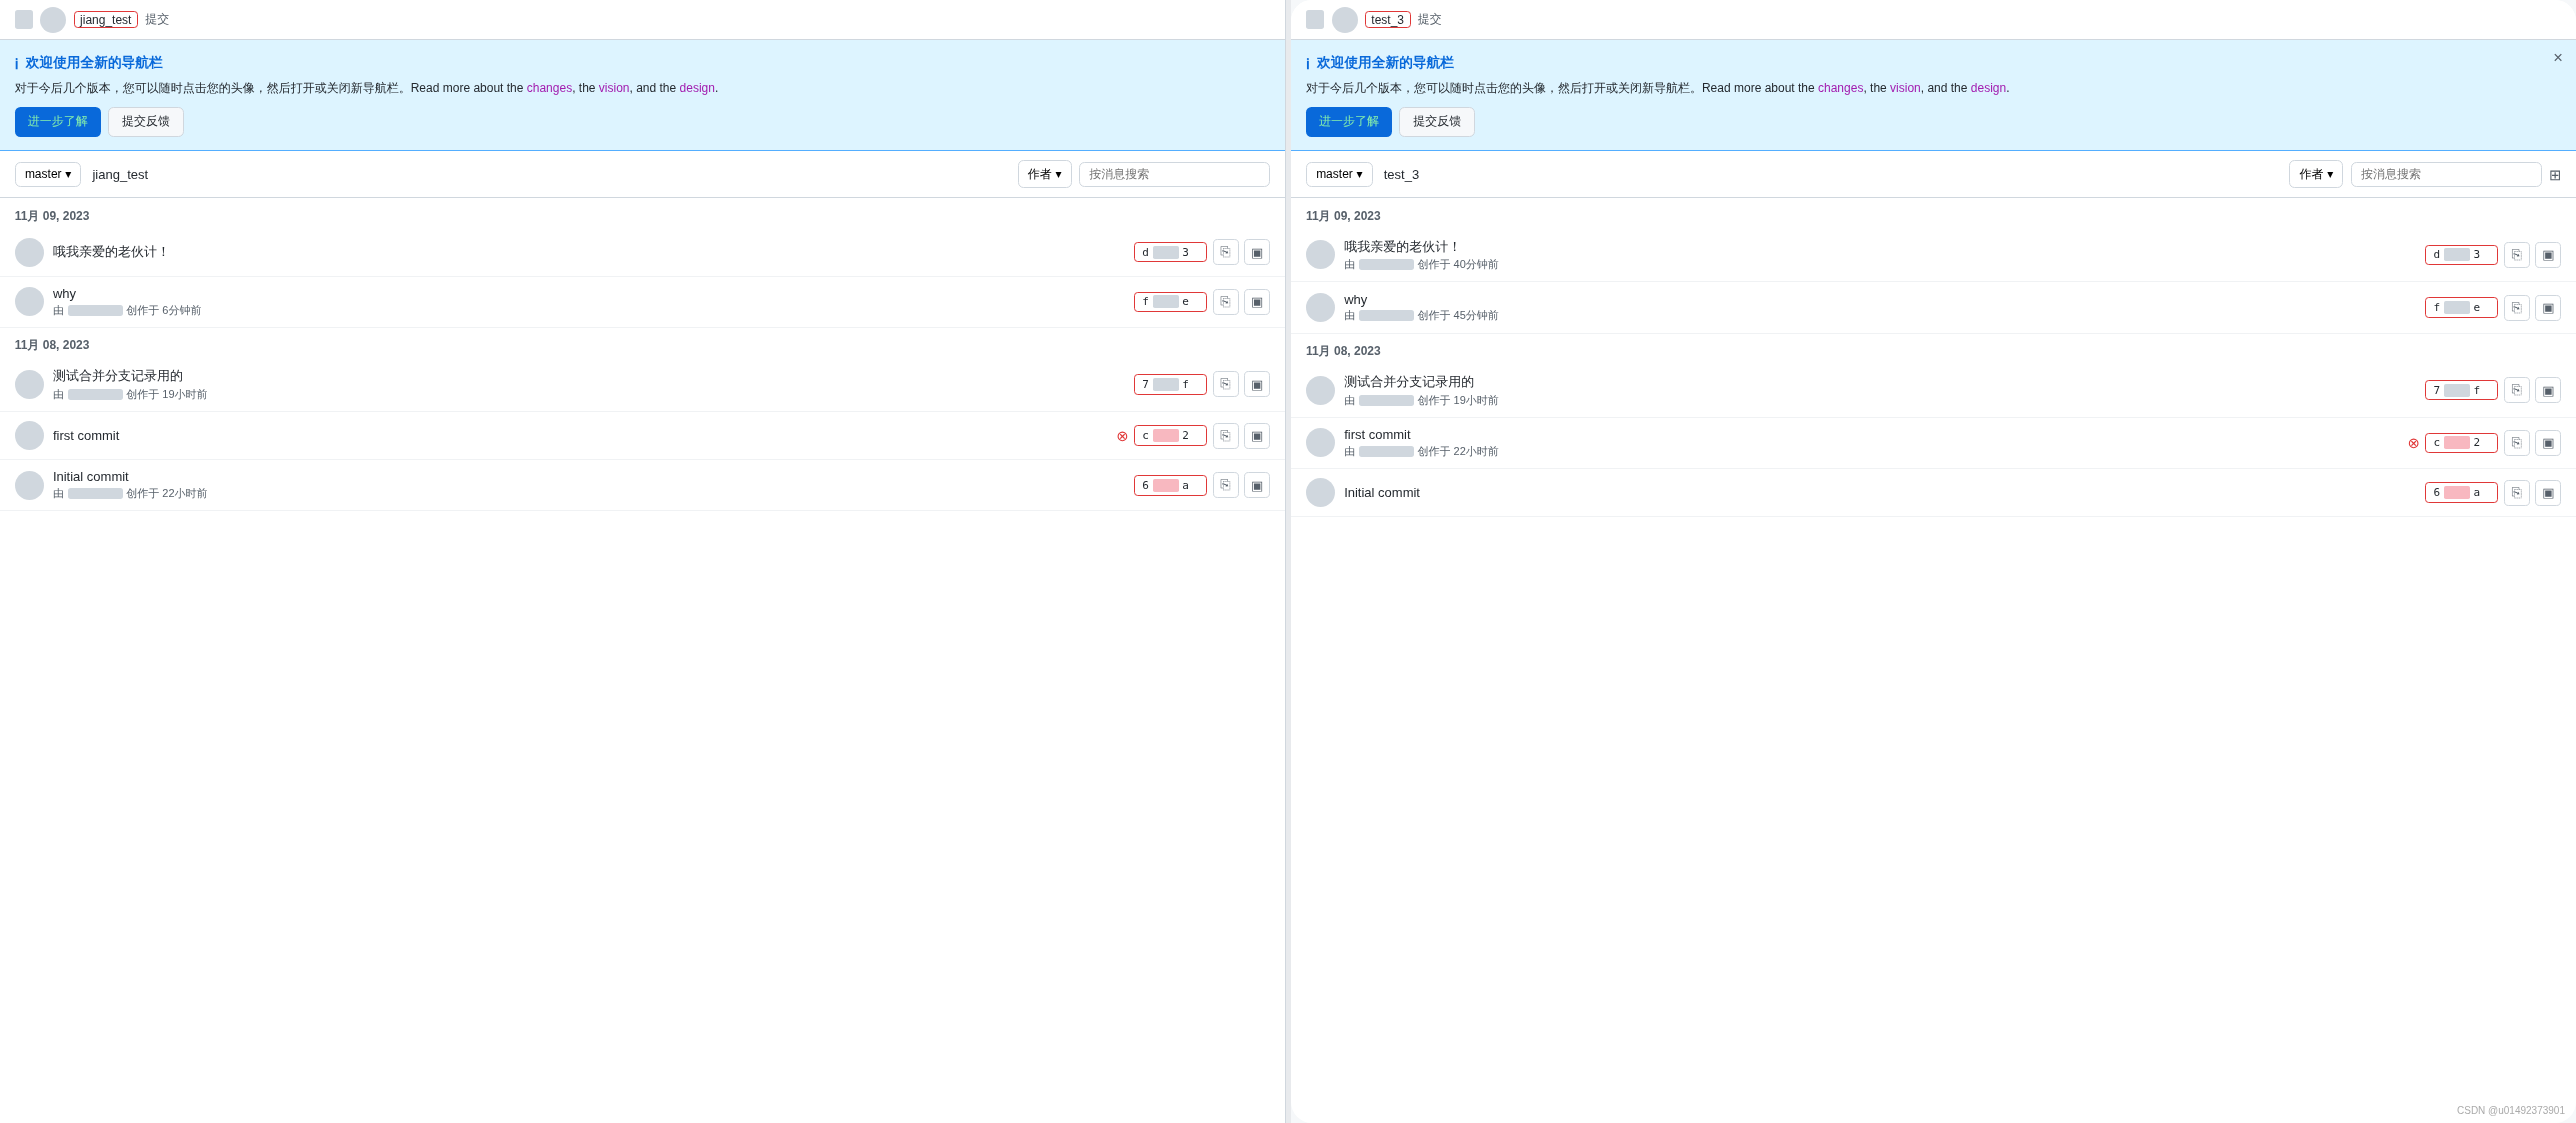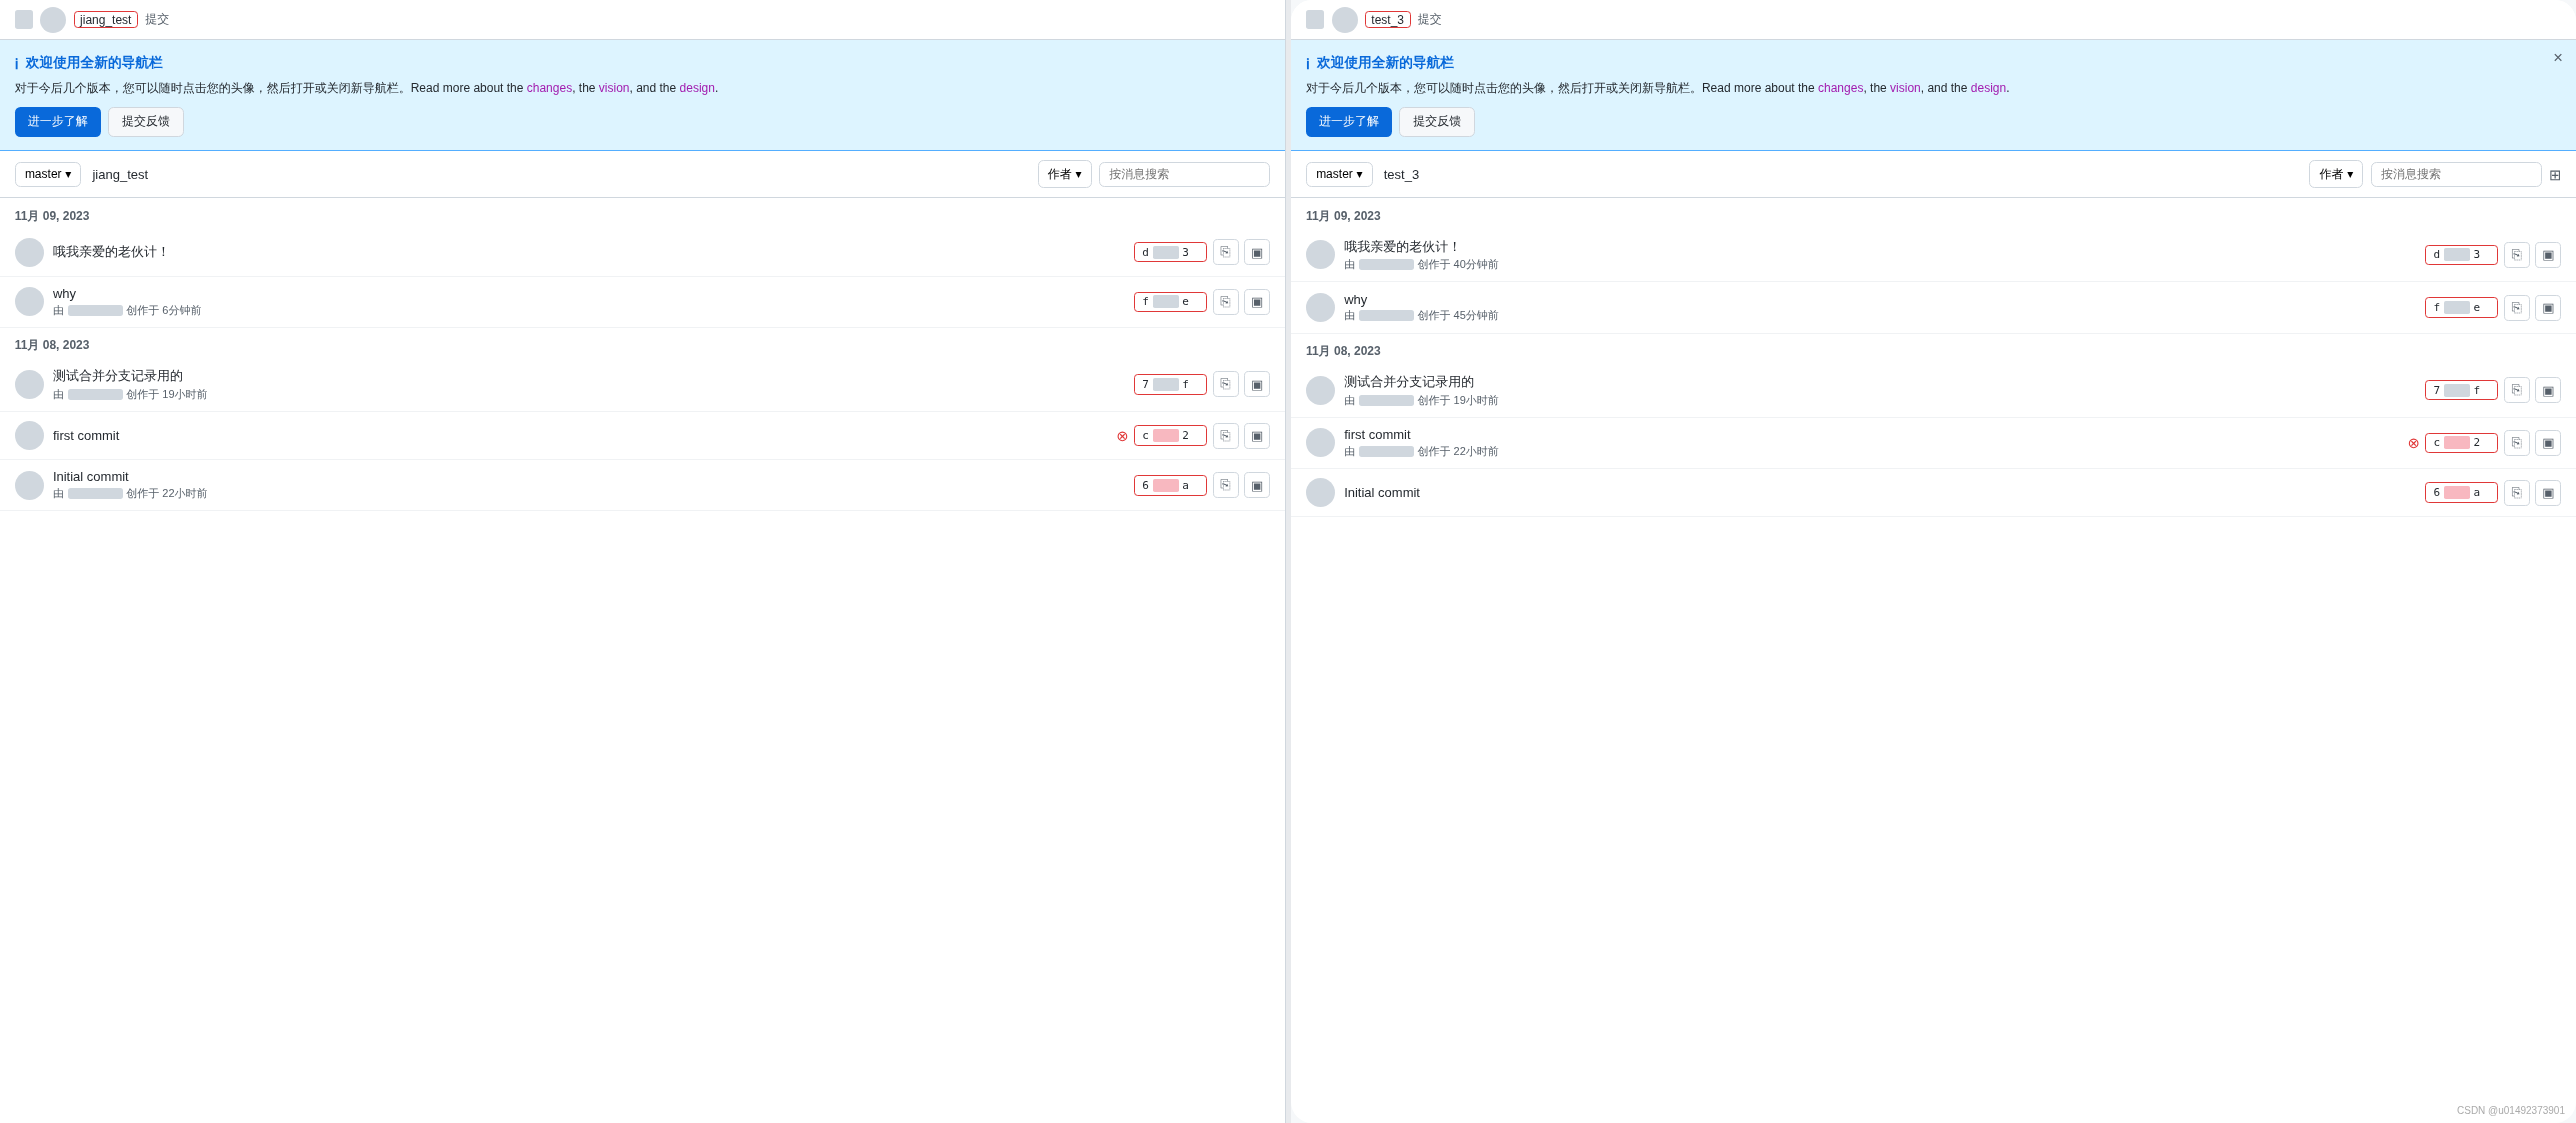--- a/index.html
+++ b/index.html
@@ -96,21 +96,21 @@
       color: #a21caf;
       text-decoration: none;
     }
     .banner-actions {
       display: flex;
       gap: 7.3px;
       margin-top: 3.7px;
     }
     .btn-primary {
       background: #0969da;
-      color: #ffffff;
+      color: #86efac;
       border: none;
       border-radius: 5.5px;
       padding: 5.5px 13px;
       font-size: 12px;
       cursor: pointer;
       font-weight: 500;
     }
     .btn-secondary {
       background: #f6f8fa;
       color: #24292f;
@@ -158,21 +158,21 @@
       font-size: 12px;
       background: #fff;
       cursor: pointer;
       justify-content: flex-end;
     }
     .search-input {
       border: 0.9px solid #d0d7de;
       border-radius: 5.5px;
       padding: 4.6px 9.2px;
       font-size: 12px;
-      width: 171px;
+      width: 191px;
       color: #57606a;
       background: #fff;
     }
     .rss-icon {
       font-size: 14.7px;
       color: #57606a;
       cursor: pointer;
     }
 
     

